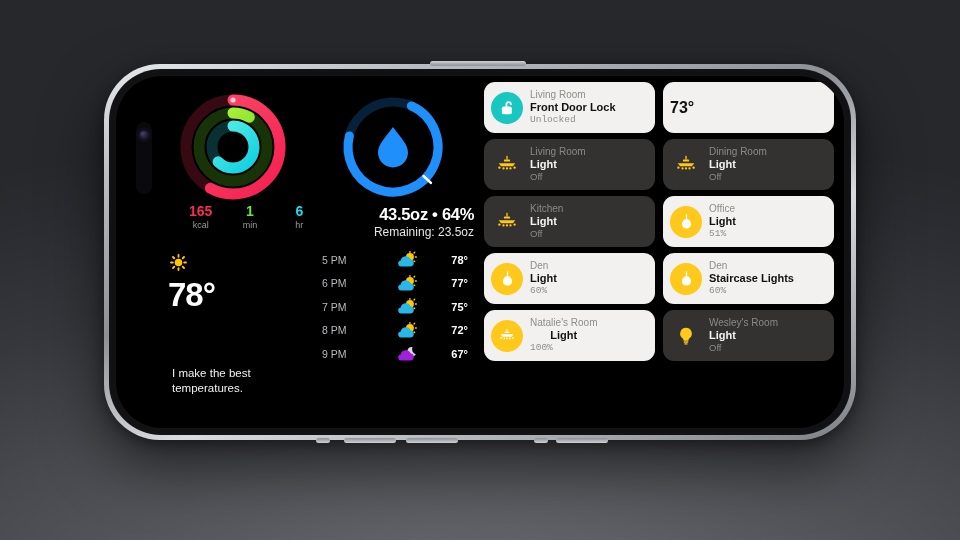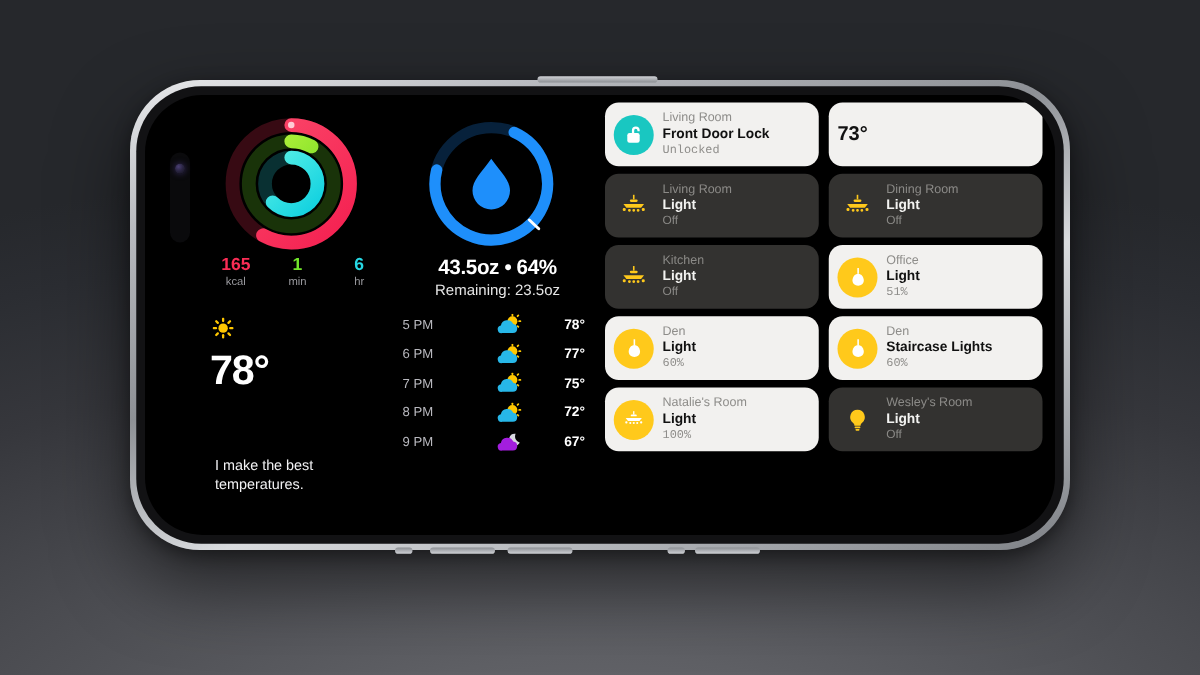--- a/index.html
+++ b/index.html
@@ -55,38 +55,38 @@
   }
 
   
   #content{ position:absolute; inset:0; display:flex; padding:6px 10px 6px 44px; }
   .col-left{ width:168px; flex:none; position:relative; }
   .col-mid{ width:142px; flex:none; position:relative; }
   .col-right{ flex:1; position:relative; padding-left:14px; }
 
   
   .rings-wrap{ position:absolute; left:12px; top:6px; width:122px; height:118px; }
-  .metrics{ position:absolute; left:4px; top:122px; width:148px; display:flex;align-items:center; }
+  .metrics{ position:absolute; left:16px; top:122px; width:148px; display:flex;align-items:center; }
   .metric{ flex:1; text-align:center; }
   .metric .v{ font-size:14px; font-weight:bold; line-height:15px; }
   .metric .u{ font-size:9px; color:#9a9a9f; line-height:12px; }
   .m-move .v{ color:#fa2d55; }
   .m-ex   .v{ color:#71e62a; }
   .m-stand .v{ color:#27d9e5; }
 
   
   .wx{ position:absolute; left:6px; top:172px; width:160px; }
   .wx-sun{ width:17px; height:17px; margin-left:4px; margin-bottom:2px; }
   .wx-temp{ font-size:33px; font-weight:bold; color:#fff; letter-spacing:-1px; line-height:36px; margin-left:2px;}
   .wx-quote{ position:absolute; left:12px; top:284px; width:152px;
     font-size:11.5px; line-height:15px; color:#f2f2f4; }
 
   
   .water-wrap{ position:absolute; left:6px; top:6px; width:118px; height:118px; }
-  .water-txt{ position:absolute; left:-6px; top:122px; width:152px; text-align:center; }
+  .water-txt{ position:absolute; left:-6px; top:122px; width:152px; text-align:right; }
   .water-main{ font-size:16.5px; font-weight:bold; color:#fff; line-height:20px; letter-spacing:-.3px;}
   .water-sub{ font-size:12px; color:#e5e5e5; line-height:16px; }
 
   
   .fc{ position:absolute; left:-6px; top:166px; width:150px; }
   .fc-row{ display:flex; align-items:center; height:23.5px;gap:24px; }
   .fc-time{ width:44px; font-size:10.5px; color:#b9b9bf; text-align:left; }
   .fc-ico{ width:46px; display:flex; justify-content:center; align-items:center; }
   .fc-temp{ flex:1; font-size:11px; font-weight:bold; color:#fff; text-align:right; padding-right:4px;}
 
@@ -100,21 +100,21 @@
   .tile.off{ background:#333230; }
   .tile-ico{ width:32px; height:32px; flex:none; display:flex; align-items:center; justify-content:center; }
   .tile-ico.circ{ border-radius:50%; }
   .tile-ico.teal{ background:#19c7c1; }
   .tile-ico.yel{ background:#ffc91b; }
   .tile-txt{ margin-left:7px; min-width:0; }
   .t-room{ font-size:10px; line-height:12px; white-space:nowrap; overflow:hidden; text-overflow:ellipsis;}
   .t-name{ font-size:11px; font-weight:bold; line-height:13px; white-space:nowrap; overflow:hidden; text-overflow:ellipsis;}
   .t-state{ font-size:9.5px; line-height:12px; white-space:nowrap; }
   .tile.on .t-room{ color:#8e8d8a; }
-  .tile.on .t-name{ color:#111; }
+  .tile.on .t-name{ color:#111;text-align:center; }
   .tile.on .t-state{ color:#8e8d8a;font-family:Liberation Mono, monospace; }
   .tile.off .t-room{ color:#8b8a87; }
   .tile.off .t-name{ color:#f3f3f1; }
   .tile.off .t-state{ color:#8b8a87; }
   .thermo-temp{ font-size:16px; font-weight:bold; color:#111; width:34px; text-align:left; flex:none; }
 </style>
 </head>
 <body>
 
 <div id="phone">

